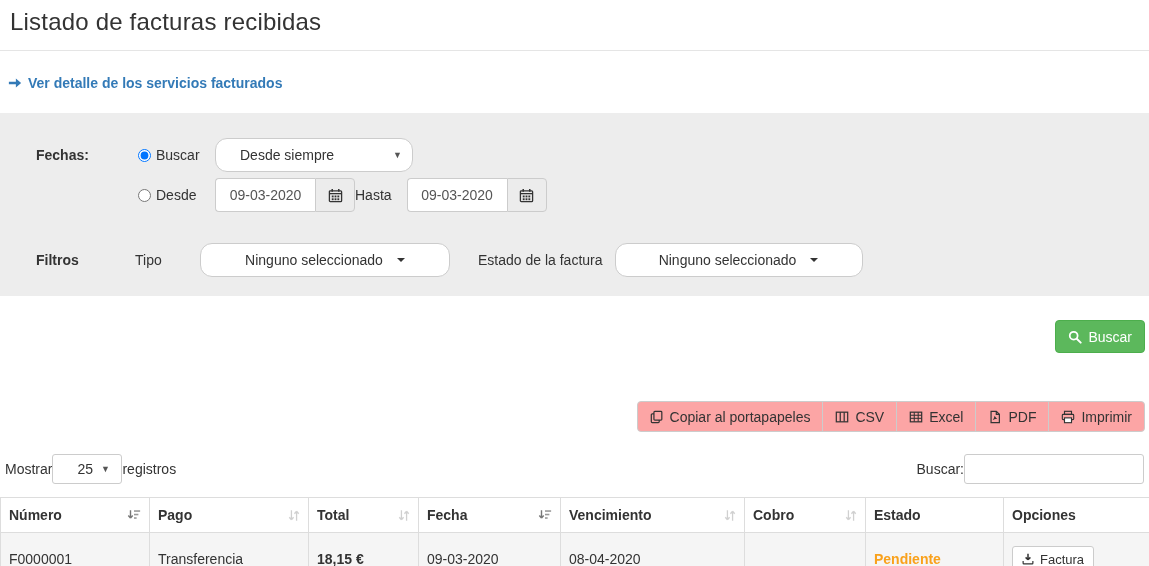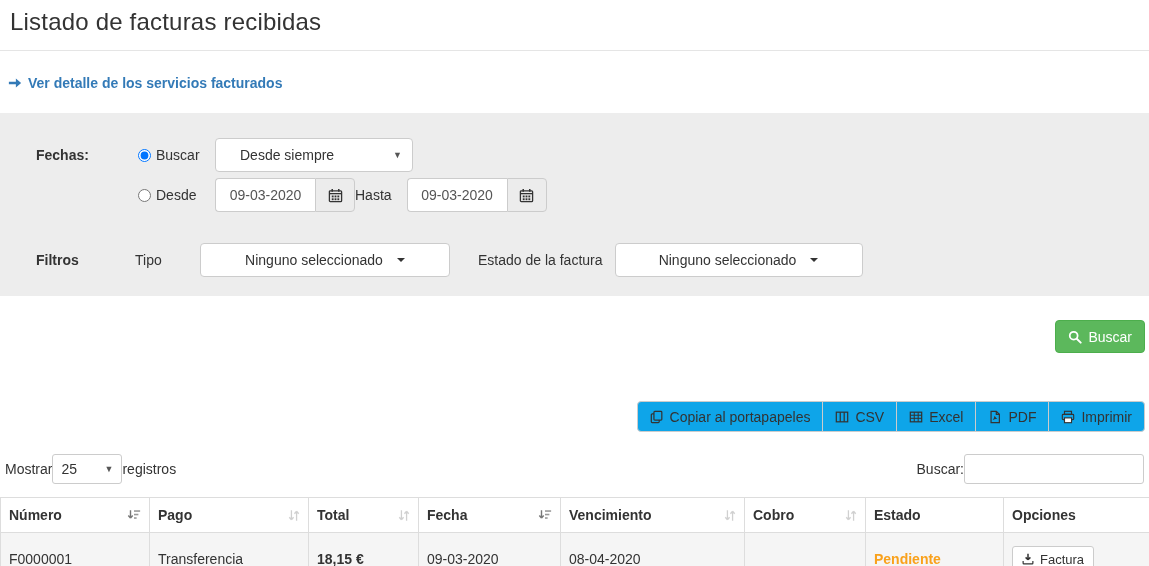--- a/index.html
+++ b/index.html
@@ -13,21 +13,21 @@
   .detail-link-row { padding:24px 10px 0 8px; display:flex; align-items:center; gap:6px; }
   .detail-link { color:#337ab7; text-decoration:none; cursor:pointer;font-weight:bold; }
   .arrow-icon svg { display:block; }
 
   
   .filter-panel { background:#ededed; margin-top:22px; padding:22px 0 18px 0; height:183px; }
   .f-row { display:flex; align-items:center; height:40px; }
   .f-label { width:110px; padding-left:36px; font-weight:bold; }
   .radio-cell { margin-left:28px; width:62px; display:flex; align-items:center; gap:5px; }
   .radio-cell input { margin:0; }
-  .sel { background:#fff; border:1px solid #ccc; border-radius:4px; height:34px;
+  .sel { background:#fff; border:1px solid #ccc; border-radius:12px; height:34px;
          display:flex; align-items:center; justify-content:center; gap:8px; cursor:pointer; }
   .period-select { margin-left:15px; width:198px; justify-content:space-between; padding:0 10px 0 24px; }
   .native-caret { font-size:9px; color:#555; }
   .input-group { margin-left:15px; display:flex; }
   .date-input { width:100px; height:34px; border:1px solid #ccc; border-right:none;
                 border-radius:4px 0 0 4px; text-align:center; font-size:14px; color:#555;
                 font-family:"Liberation Sans", sans-serif; background:#fff; }
   .date-addon { width:40px; height:34px; background:#ececec; border:1px solid #ccc;
                 border-radius:0 4px 4px 0; display:flex; align-items:center; justify-content:center; cursor:pointer; }
   .hasta-label { }
@@ -40,30 +40,30 @@
            border-right:4px solid transparent; border-top:4px solid #333; margin-left:6px; }
 
   
   .search-btn-row { display:flex; justify-content:flex-end; padding:24px 4px 0 0; }
   .btn-success { background:#5cb85c; border:1px solid #4cae4c; color:#fff; border-radius:4px;
                  height:33px; padding:0 12px; font-size:14px; display:flex; align-items:center; gap:6px; cursor:pointer; }
 
   
   .export-row { display:flex; justify-content:flex-end; padding:48px 4px 0 0; }
   .btn-group { display:flex; }
-  .btn-default { background:#0ea5e9; border:1px solid #ccc; color:#333; height:31px; padding:0 12px;
+  .btn-default { background:#fca5a5; border:1px solid #ccc; color:#333; height:31px; padding:0 12px;
                  font-size:14px; display:flex; align-items:center; gap:6px; cursor:pointer; margin-left:-1px; }
   .btn-group .btn-default:first-child { border-radius:4px 0 0 4px; margin-left:0; }
   .btn-group .btn-default:last-child { border-radius:0 4px 4px 0; }
   .ic { display:flex; align-items:center; }
 
   
   .tbl-controls { display:flex; align-items:center; justify-content:space-between; padding:22px 5px 0 5px; }
   .length-ctl { display:flex; align-items:center; }
-  .length-select { width:70px; height:30px; padding:0 8px; justify-content:space-between; border-radius:3px; }
+  .length-select { width:70px; height:30px; padding:0 24px; justify-content:space-between; border-radius:3px; }
   .search-ctl { display:flex; align-items:center; gap:0; }
   .search-input { width:180px; height:30px; border:1px solid #ccc; border-radius:3px; padding:0 8px;
                   font-family:"Liberation Sans", sans-serif; font-size:14px; }
 
   
   table { border-collapse:collapse; width:1149px; margin-top:13px; table-layout:fixed; }
   th, td { border:1px solid #ddd; font-size:14px; text-align:left; }
   th { background:#fff; font-weight:bold; padding:9px 8px; cursor:pointer; }
   td { background:#f5f5f5; padding:13px 8px; color:#333; }
   .th-inner { display:flex; align-items:center; justify-content:space-between; }

